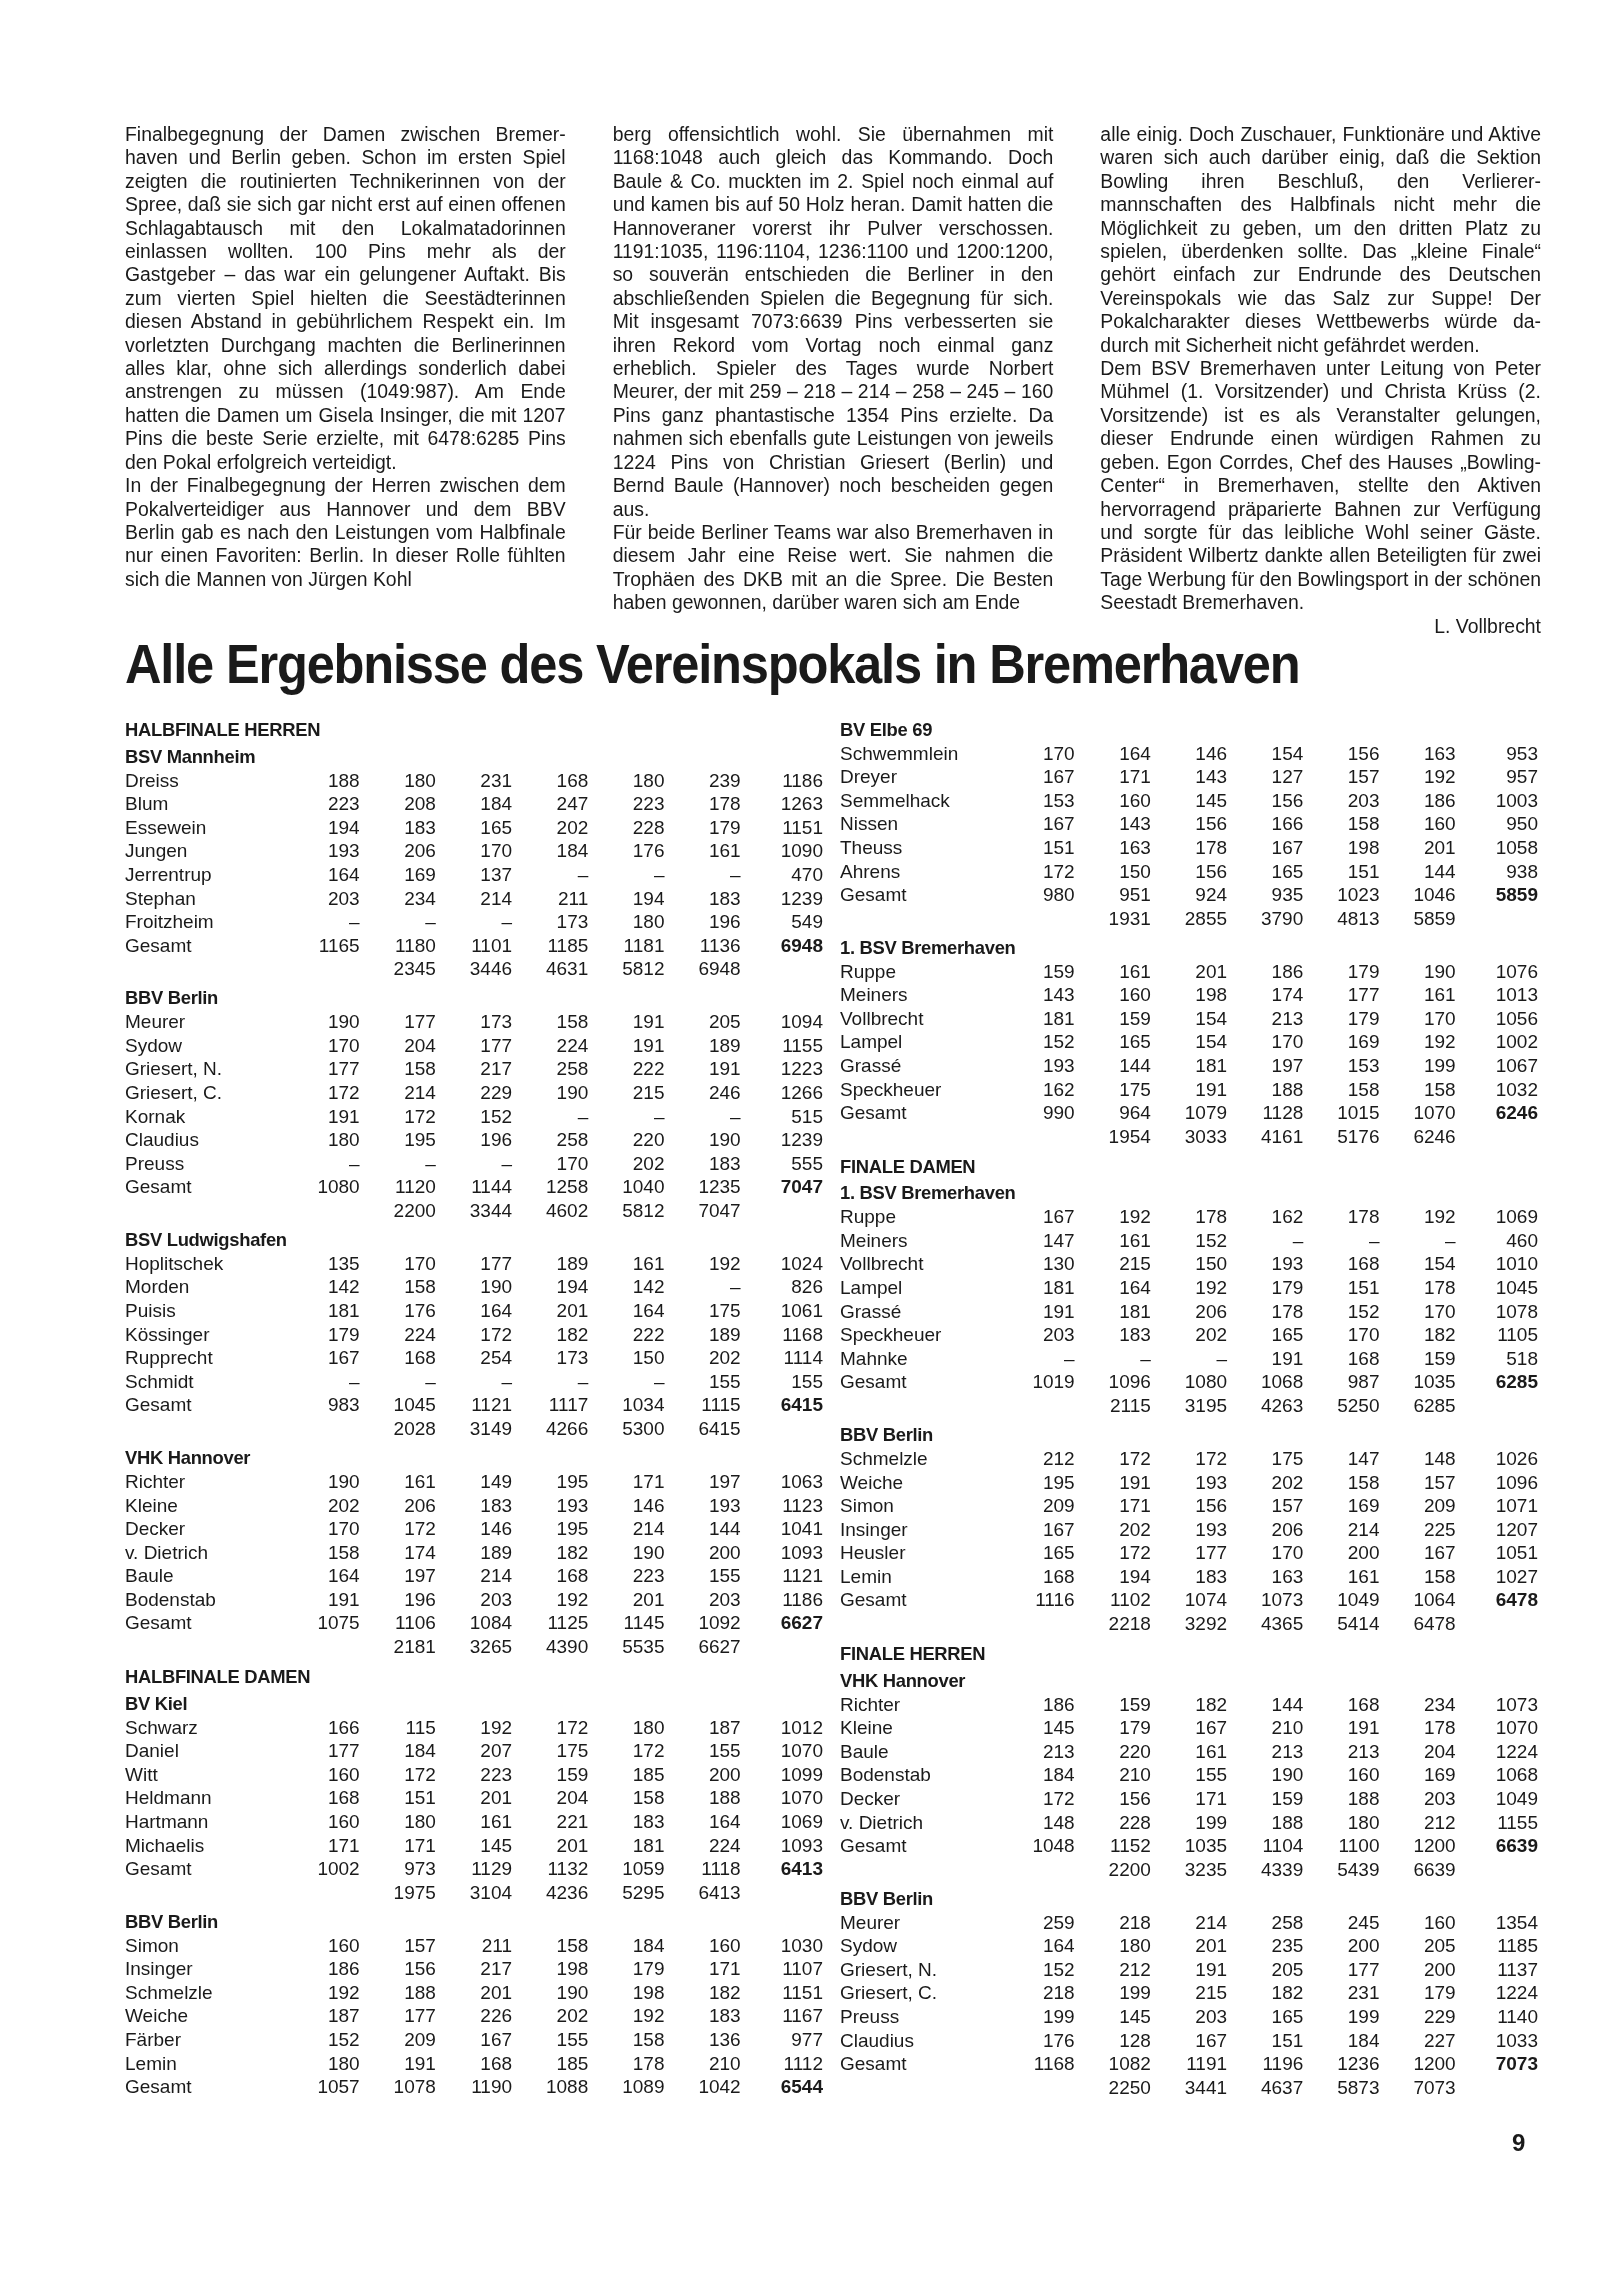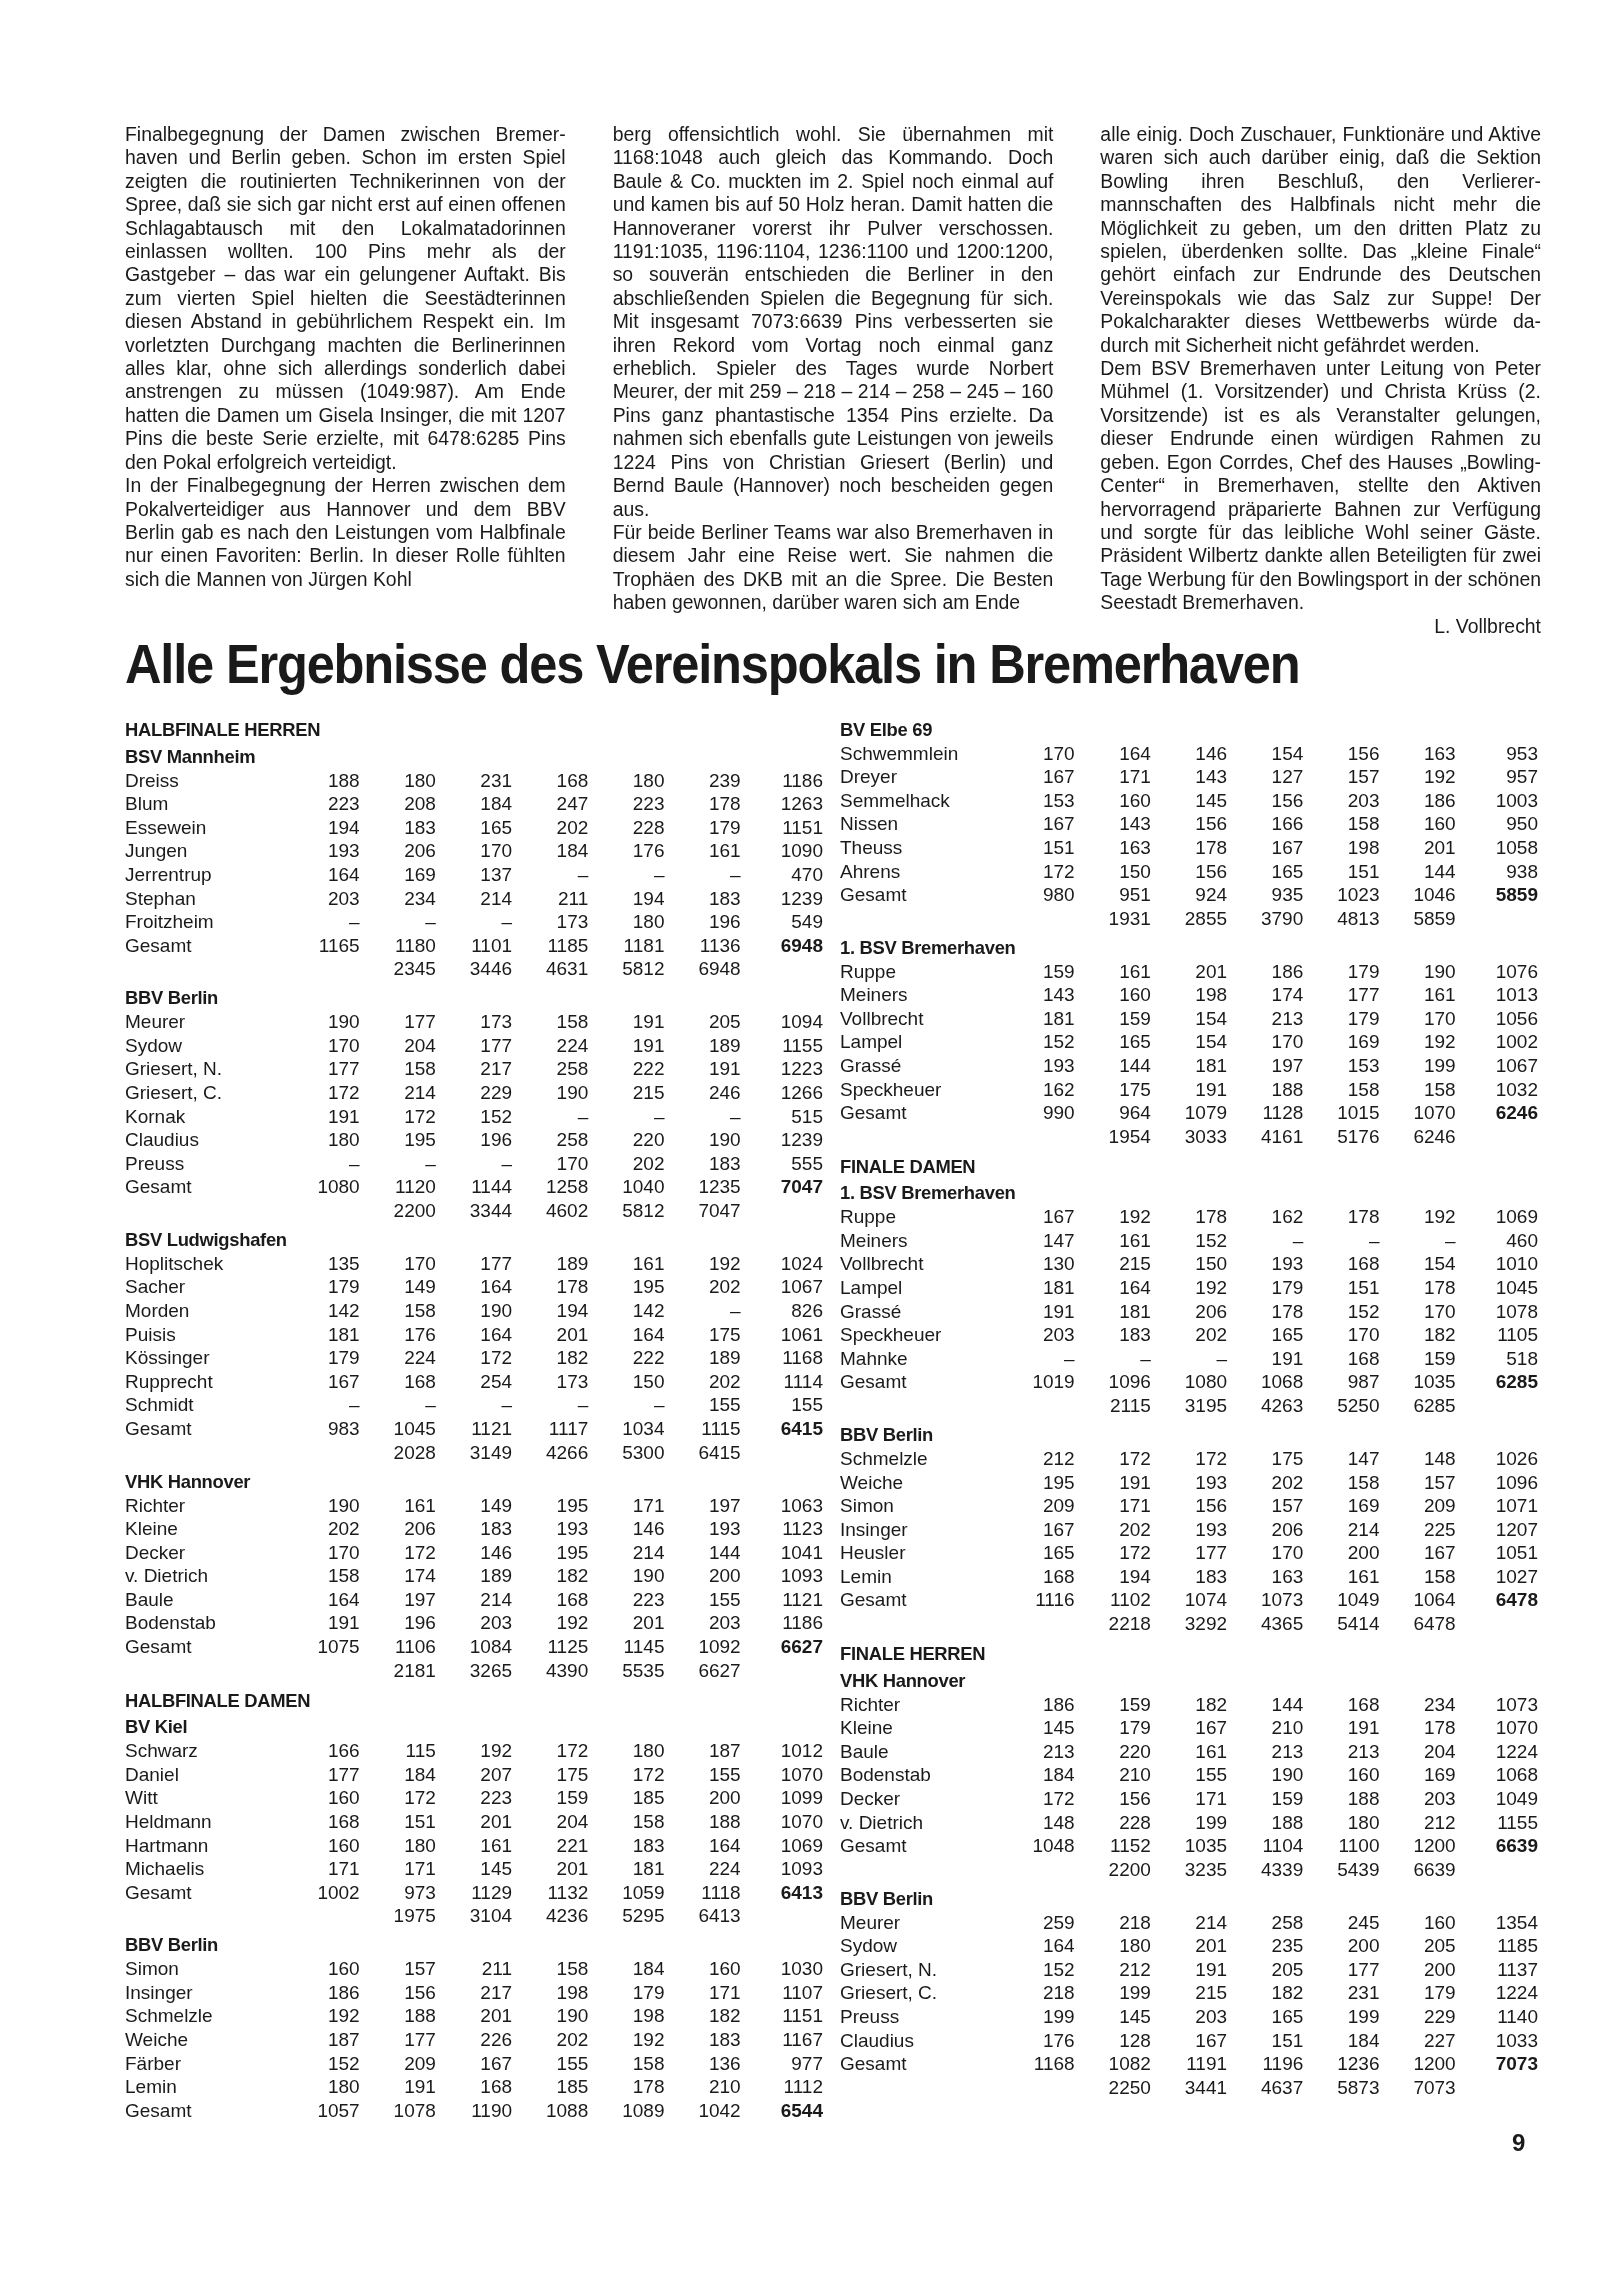--- a/index.html
+++ b/index.html
@@ -280,30 +280,20 @@
             <td class="name">Hoplitschek</td>
             <td class="g">135</td>
             <td class="g">170</td>
             <td class="g">177</td>
             <td class="g">189</td>
             <td class="g">161</td>
             <td class="g">192</td>
             <td class="total">1024</td>
           </tr>
           <tr>
-            <td class="name">Sacher</td>
-            <td class="g">179</td>
-            <td class="g">149</td>
-            <td class="g">164</td>
-            <td class="g">178</td>
-            <td class="g">195</td>
-            <td class="g">202</td>
-            <td class="total">1067</td>
-          </tr>
-          <tr>
             <td class="name">Morden</td>
             <td class="g">142</td>
             <td class="g">158</td>
             <td class="g">190</td>
             <td class="g">194</td>
             <td class="g">142</td>
             <td class="g">–</td>
             <td class="total">826</td>
           </tr>
           <tr>

